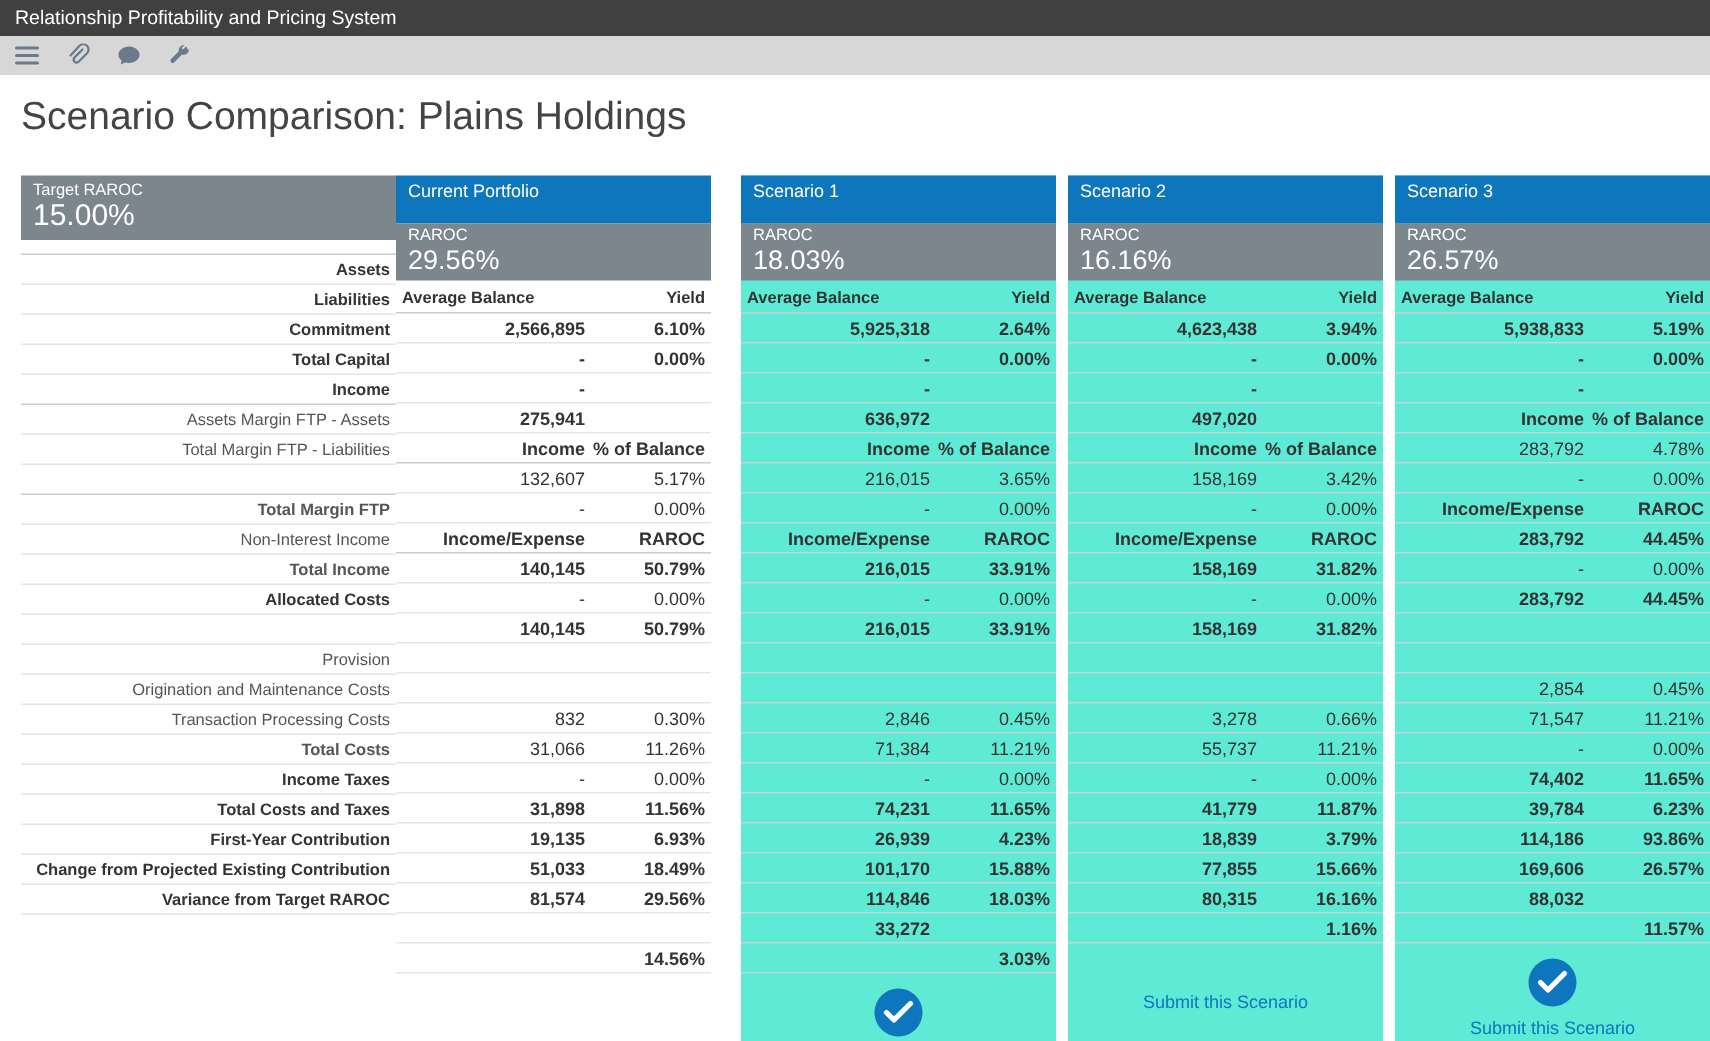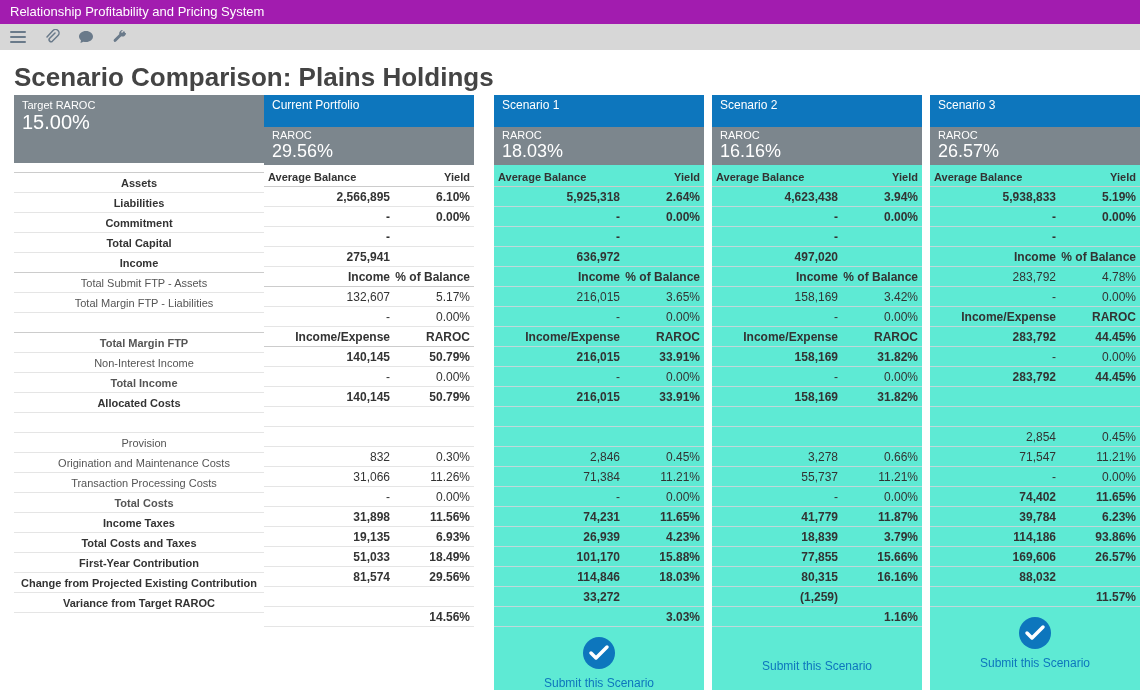--- a/index.html
+++ b/index.html
@@ -1,43 +1,43 @@
 <!DOCTYPE html>
 <html><head>
 <meta charset="utf-8">
 <style>
 * { box-sizing: border-box; margin: 0; padding: 0; }
 body { font-family: Arial, Helvetica, sans-serif; font-size: 12px; background: #fff; color: #333; }
 
-.topbar { background: #a21caf; color: #fff; height: 24px; line-height: 24px; padding: 0 10px; font-size: 13px; }
+.topbar { background: #404040; color: #fff; height: 24px; line-height: 24px; padding: 0 10px; font-size: 13px; }
 .toolbar { background: #d7d7d7; height: 26px; display: flex; align-items: center; gap: 18px; padding: 0 10px; }
 .tool-icon { color: #6a7a8a; cursor: pointer; }
 .tool-icon svg { width: 16px; height: 16px; display: block; }
 
 .page { padding: 12px 14px 20px; }
-h1 { font-size: 26px; font-weight: 700; color: #444; margin-bottom: 2px; }
+h1 { font-size: 26px; font-weight: 400; color: #444; margin-bottom: 24px; }
 
 .cols { display: grid; grid-template-columns: 250px 210px 20px 210px 8px 210px 8px 210px; }
 .gap { }
 
-.hdr-target { background: #7c868d; color: #fff; padding: 4px 8px 6px; height: 68px; }
+.hdr-target { background: #7c868d; color: #fff; padding: 4px 8px 6px; height: 43px; }
 .hdr-title { background: #0d76bd; color: #fff; padding: 2px 8px; font-size: 12px; height: 32px; line-height: 16px; }
 .hdr-raroc { background: #7c868d; color: #fff; padding: 2px 8px 6px; height: 38px; }
 .hdr-raroc .lbl { font-size: 11px; }
 .hdr-raroc .val { font-size: 18px; font-weight: 400; }
 
 .hdr-target .lbl { font-size: 11px; }
 .hdr-target .val { font-size: 20px; font-weight: 400; }
 
 .colhead { display: flex; justify-content: space-between; font-weight: 700; font-size: 11px; padding: 6px 4px 3px; border-bottom: 1px solid #ccc; align-items: flex-end; }
 .row { display: flex; justify-content: space-between; padding: 2px 4px; border-bottom: 1px solid #e5e5e5; min-height: 20px; align-items: center; }
 .row.nb { border-bottom: 1px solid #ccc; }
 .row .c1 { flex: 1; text-align: right; }
 .row .c2 { width: 80px; text-align: right; }
-.label-col .row { justify-content: center; font-size: 11px; }
+.label-col .row { justify-content: flex-end; font-size: 11px; }
 .label-col .row.bold { font-weight: 700; }
 .label-col .row.indent { padding-left: 14px; color: #555; }
 .bold { font-weight: 700; }
 .scen { background: #5eead4; }
 .scen .row { border-bottom: 1px solid #bfd8da; }
 .curr { }
 .submit-row { text-align: center; padding-top: 8px; }
 .checkbtn { display: inline-block; cursor: pointer; }
 .checkbtn svg { width: 36px; height: 36px; }
 .submit-link { color: #0d76bd; font-size: 12px; display: block; margin-top: 2px; cursor: pointer; }
@@ -93,21 +93,21 @@
         <div class="row bold ">
           <span>Commitment</span>
         </div>
         <div class="row bold ">
           <span>Total Capital</span>
         </div>
         <div class="row bold nb">
           <span>Income</span>
         </div>
         <div class="row indent ">
-          <span>Total Submit FTP - Assets</span>
+          <span>Assets Margin FTP - Assets</span>
         </div>
         <div class="row indent ">
           <span>Total Margin FTP - Liabilities</span>
         </div>
         <div class="row nb">
           <span></span>
         </div>
         <div class="row bold indent ">
           <span>Total Margin FTP</span>
         </div>
@@ -440,24 +440,20 @@
         </div>
         <div class="row bold ">
           <span class="c1">77,855</span>
           <span class="c2">15.66%</span>
         </div>
         <div class="row bold ">
           <span class="c1">80,315</span>
           <span class="c2">16.16%</span>
         </div>
         <div class="row bold ">
-          <span class="c1">(1,259)</span>
-          <span class="c2"></span>
-        </div>
-        <div class="row bold ">
           <span class="c1"></span>
           <span class="c2">1.16%</span>
         </div>
         <div class="submit-row">
           <span class="submit-plain">Submit this Scenario</span>
         </div>
       </div>
       <div class="gap"></div>
       <div class="scen">
         <div class="hdr-title">Scenario 3</div>

